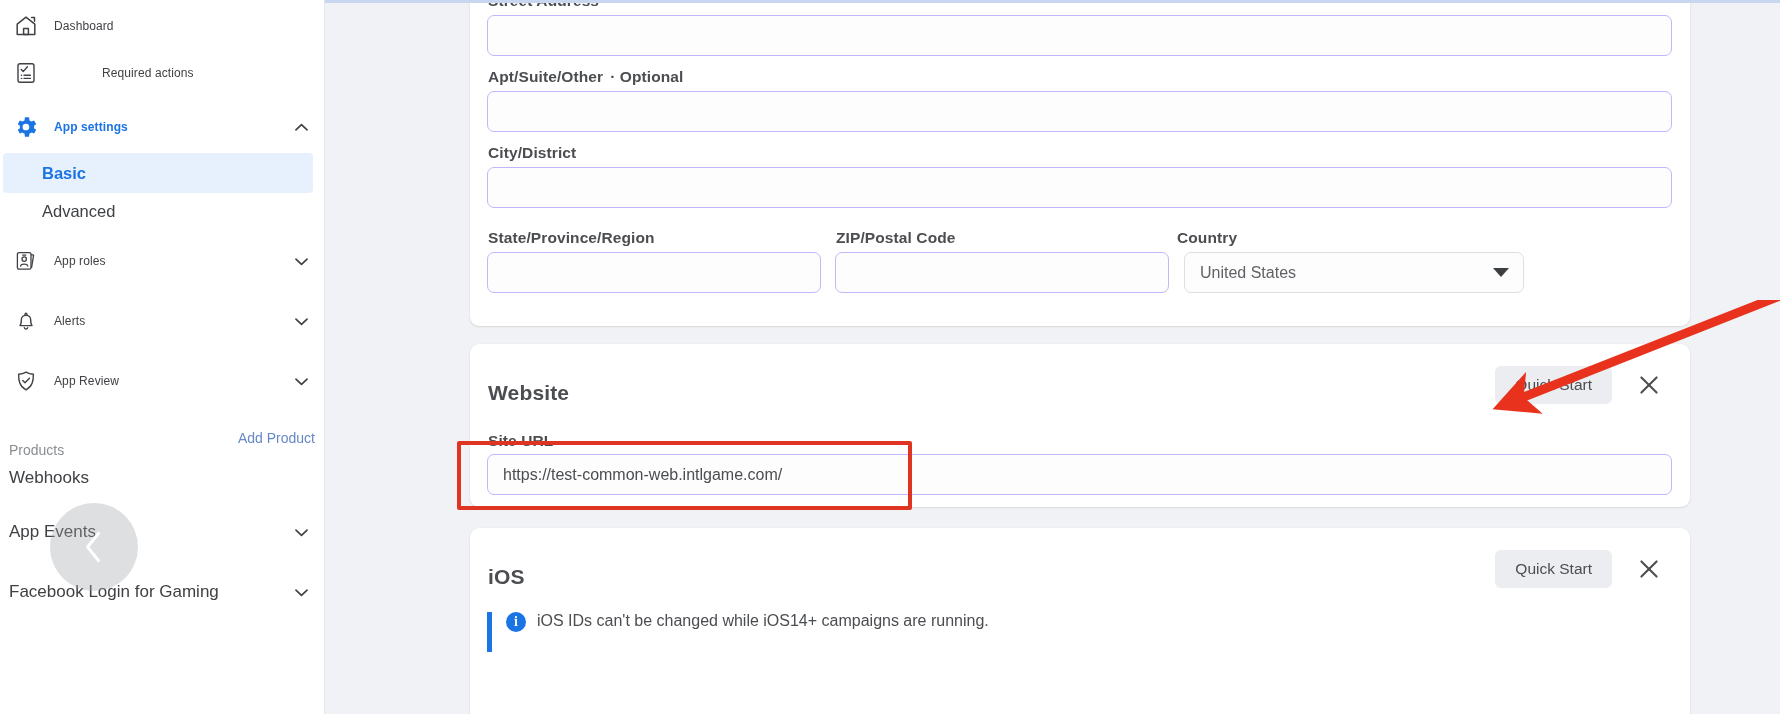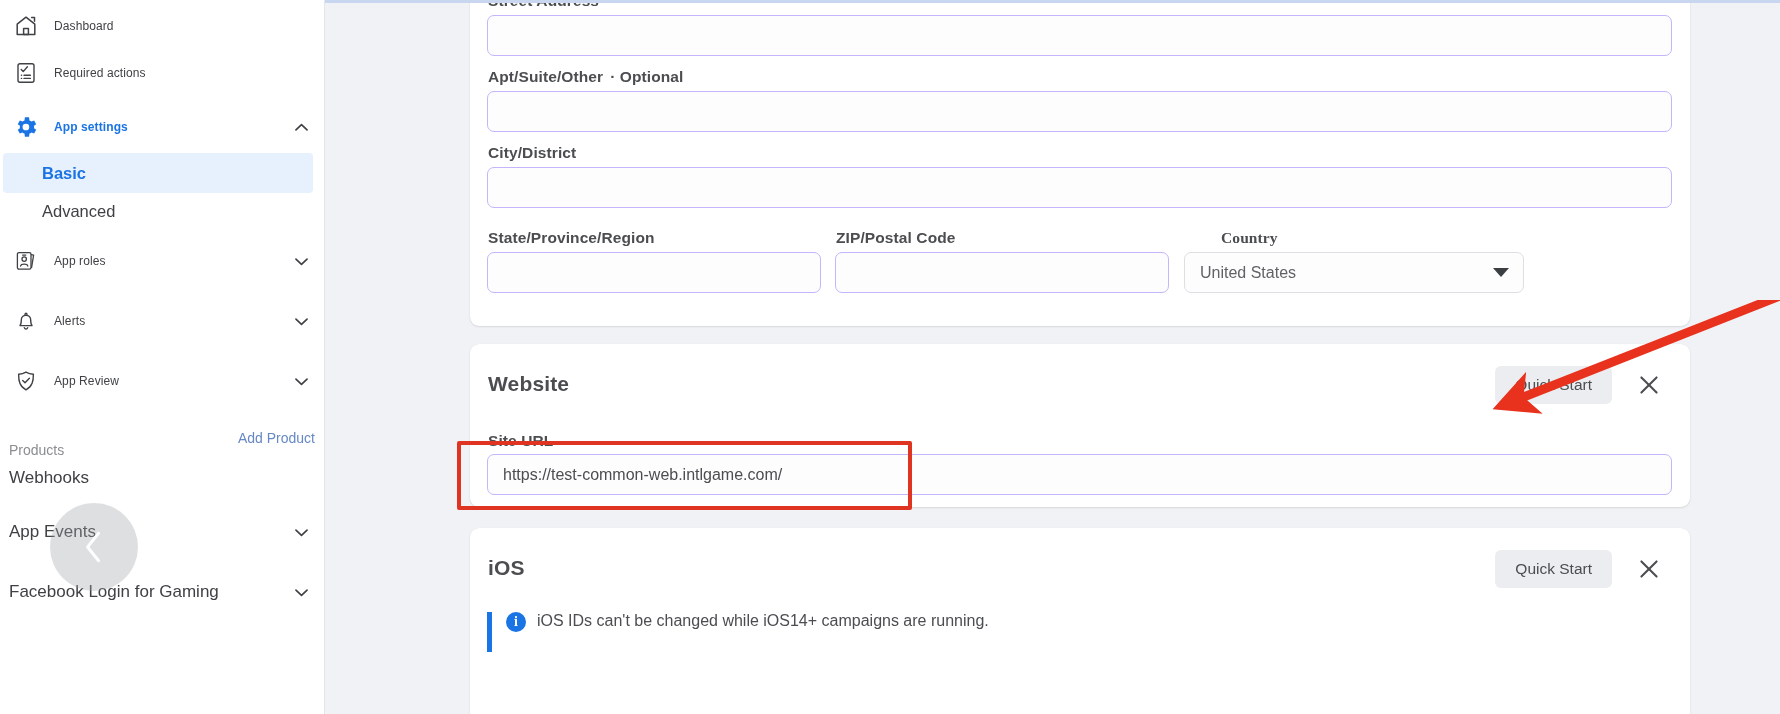--- a/index.html
+++ b/index.html
@@ -201,20 +201,21 @@
     border-left: 8px solid transparent;
     border-right: 8px solid transparent;
     border-top: 9px solid #3c3f42;
   }
 
   .card-title {
     font-size: 21px;
     font-weight: bold;
     color: #4b4d50;
     letter-spacing: .15px;
+    margin-top: 9px;
   }
 
   .qs-btn {
     background: #ebedf0;
     border: none;
     border-radius: 6px;
     height: 38px;
     padding: 0 20px;
     font-size: 15.5px;
     color: #4b4d50;
@@ -281,21 +282,21 @@
       <span class="nav-icon">
         <svg width="24" height="24" viewBox="0 0 24 24" fill="none" stroke="#3f4144" stroke-width="1.5" stroke-linejoin="round">
           <path d="M3.2 10.2 L12 3.2 L20.8 10.2 L20.8 20.4 L3.2 20.4 Z"></path>
           <rect x="9.6" y="14.6" width="4.8" height="5.8"></rect>
           <path d="M17.6 3.4 L20.5 3.4 L20.5 7.2" stroke-linecap="round"></path>
         </svg>
       </span>
       <span class="nav-label">Dashboard</span>
     </div>
 
-    <div class="nav-row" style="top:51px;">
+    <div class="nav-row" style="top:51px;gap:48px;">
       <span class="nav-icon">
         <svg width="24" height="24" viewBox="0 0 24 24" fill="none" stroke="#3f4144" stroke-width="1.4" stroke-linecap="round" stroke-linejoin="round">
           <rect x="4" y="2.8" width="16" height="18.4" rx="2"></rect>
           <path d="M7.2 8.6 L9.2 10.6 L13.4 5.8"></path>
           <path d="M7.4 14.2 L7.6 14.2 M10 14.2 L16.4 14.2 M7.4 17.4 L7.6 17.4 M10 17.4 L16.4 17.4"></path>
         </svg>
       </span>
       <span class="nav-label">Required actions</span>
     </div>
 
@@ -421,21 +422,21 @@
 
       <div style="position:absolute; left:18px; top:270px;" class="field-label">City/District</div>
       <div class="input" style="position:absolute; left:17px; top:293px; width:1185px;"></div>
 
       <div style="position:absolute; left:18px; top:355px;" class="field-label">State/Province/Region</div>
       <div class="input" style="position:absolute; left:17px; top:378px; width:334px;"></div>
 
       <div style="position:absolute; left:366px; top:355px;" class="field-label">ZIP/Postal Code</div>
       <div class="input" style="position:absolute; left:365px; top:378px; width:334px;"></div>
 
-      <div style="position:absolute; left:751px; top:355px;font-family:Liberation Serif, serif;" class="field-label">Country</div>
+      <div style="position:absolute; left:707px; top:355px;" class="field-label">Country</div>
       <div class="select" style="position:absolute; left:714px; top:378px; width:340px;">
         <span>United States</span>
         <span class="caret"></span>
       </div>
     </section>
 
     <section class="card" style="left:145px; top:344px; width:1220px; height:163px;">
 
       <div class="card-title" style="position:absolute; left:18px; top:28px;">Website</div>
 

